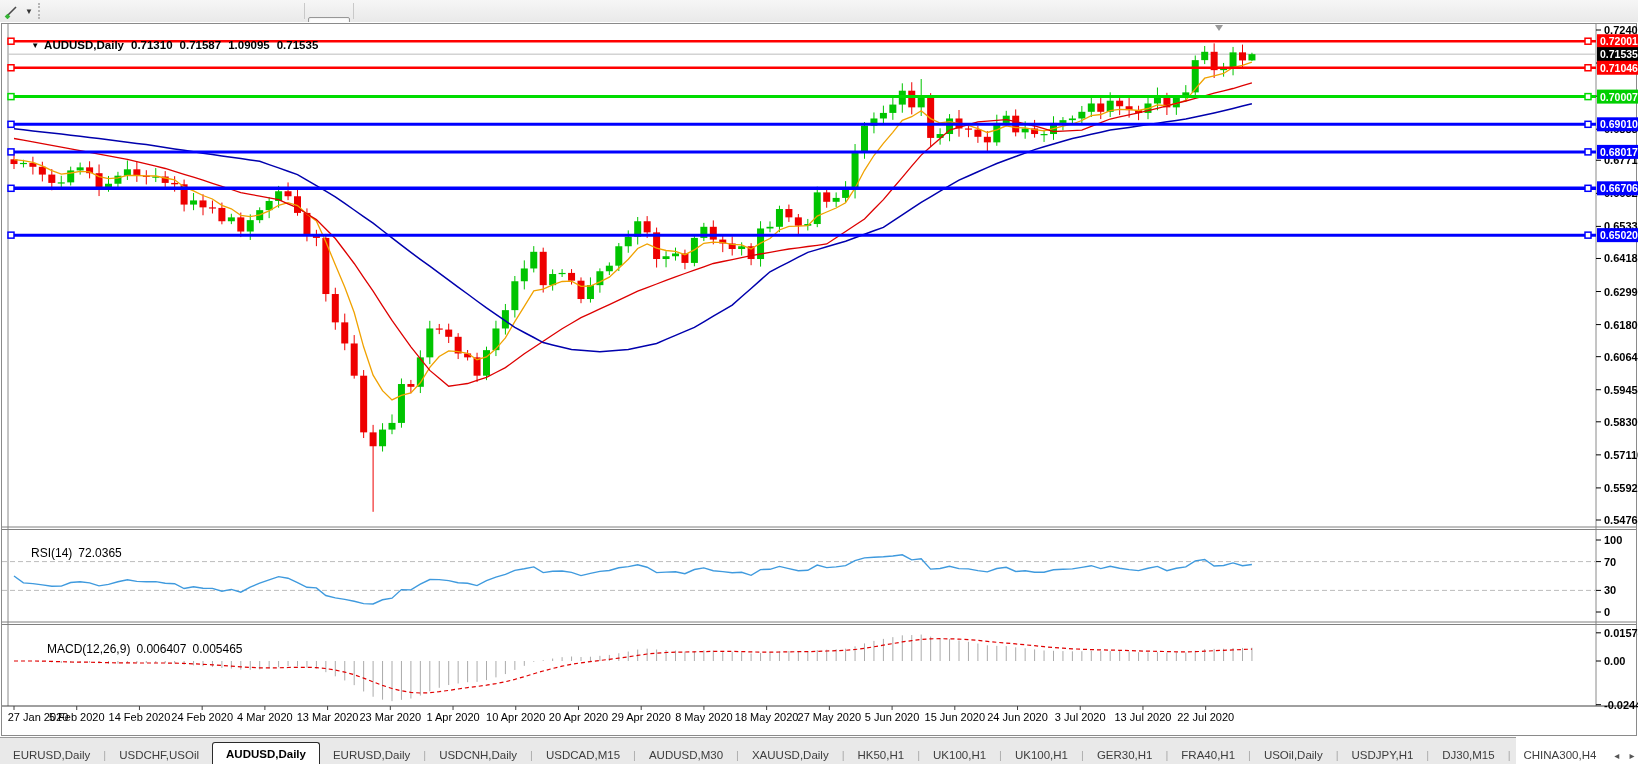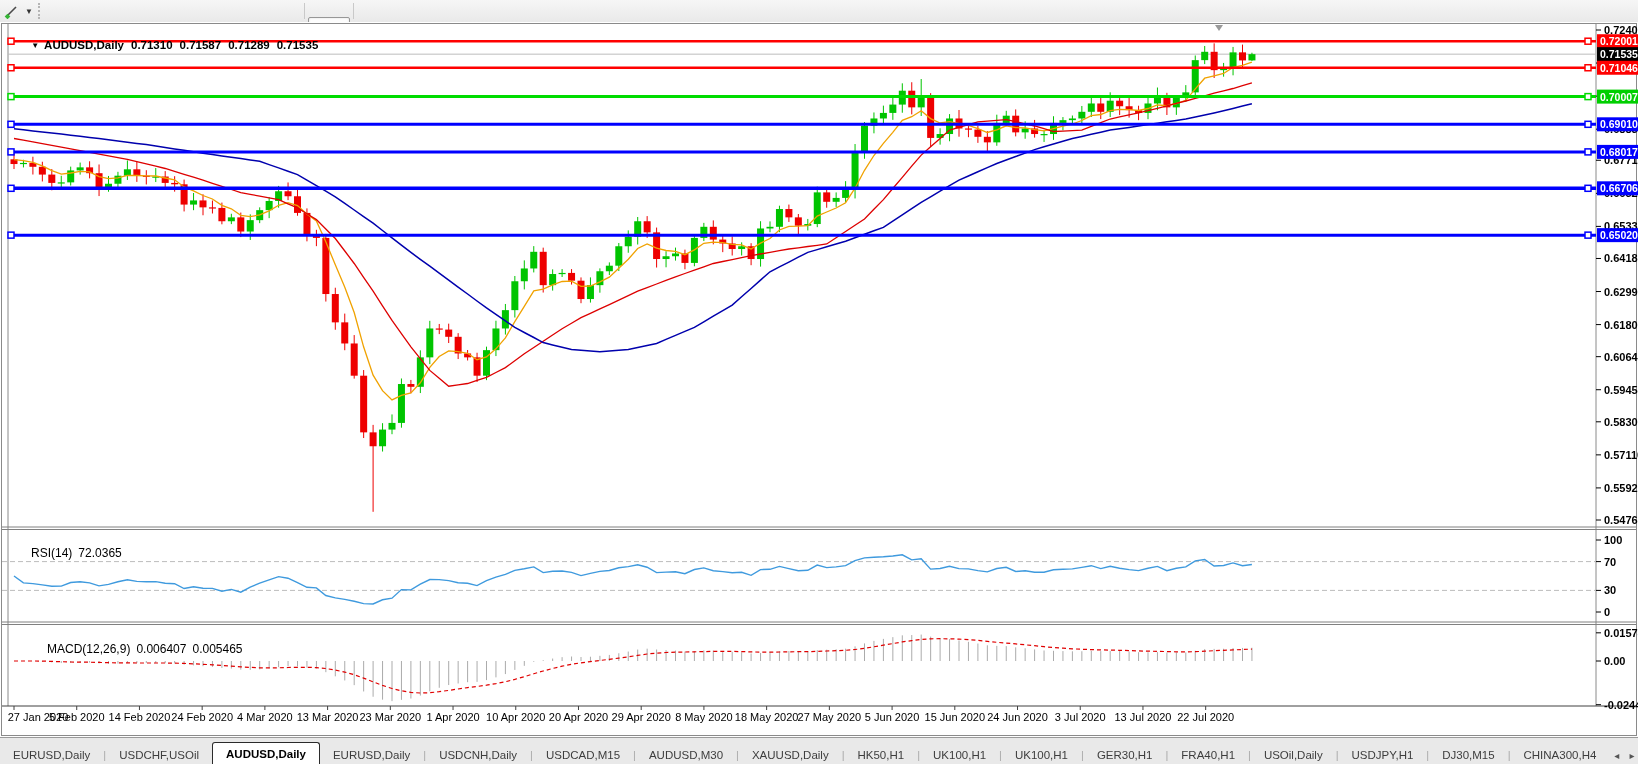--- a/index.html
+++ b/index.html
@@ -24,21 +24,21 @@
   .overlay{position:absolute;color:#000;white-space:pre;}
   #hdr{top:5px;left:12px;font-size:11.5px;font-weight:700;}
   #hdr .tri{font-size:8px;vertical-align:1px;margin-right:5px;}
   #hdr .num{margin-left:7px;font-weight:700;}
   #rsi-lbl,#macd-lbl{font-size:12px;font-weight:400;}
   #rsi-lbl{top:510px;left:11px;}
   #macd-lbl{top:606px;left:27px;}
   #rsi-lbl span,#macd-lbl span{margin-right:6px;}
 
   
-  #tabbar{position:absolute;top:737px;left:0;width:1638px;height:27px;background:#e9e9e9;
+  #tabbar{position:absolute;top:737px;left:0;width:1516px;height:27px;background:#e9e9e9;
     border-top:1px solid #9a9a9a;display:flex;align-items:flex-end;}
   .tab{height:20px;line-height:20px;padding:0 13px;font-size:11.5px;color:#3d3d3d;cursor:default;}
   .tab.active{background:#fff;border:1px solid #2b2b2b;border-bottom:none;border-radius:3px 3px 0 0;
     font-weight:700;color:#000;height:22px;line-height:22px;}
   .tab-sep{color:#aaa;font-size:11px;line-height:20px;}
   #tab-arrows{margin-left:auto;display:flex;align-items:center;height:20px;padding-right:8px;color:#555;
     font-size:10px;}
   #tab-arrows span{padding:0 5px;cursor:default;}
 </style>
 </head>
@@ -620,21 +620,21 @@
           <text x="1080.24" y="699" font-size="11" fill="#000" text-anchor="middle" font-family="Liberation Sans, sans-serif">3 Jul 2020</text>
           <line x1="1142.96" y1="684" x2="1142.96" y2="688" stroke="#404040" stroke-width="1"></line>
           <text x="1142.96" y="699" font-size="11" fill="#000" text-anchor="middle" font-family="Liberation Sans, sans-serif">13 Jul 2020</text>
           <line x1="1205.68" y1="684" x2="1205.68" y2="688" stroke="#404040" stroke-width="1"></line>
           <text x="1205.68" y="699" font-size="11" fill="#000" text-anchor="middle" font-family="Liberation Sans, sans-serif">22 Jul 2020</text>
         </g>
         <polygon points="1215,3 1223,3 1219,9" fill="#9a9a9a"></polygon>
       </svg>
 
     <div id="hdr" class="overlay">
-      <span class="tri">▼</span><span>AUDUSD,Daily</span><span class="num">0.71310</span><span class="num">0.71587</span><span class="num">0.71289</span><span class="num">0.71535</span>
+      <span class="tri">▼</span><span>AUDUSD,Daily</span><span class="num">0.71310</span><span class="num">0.71587</span><span class="num">1.09095</span><span class="num">0.71535</span>
     </div>
 
     <div id="rsi-lbl" class="overlay">
       <span>RSI(14)</span><span>72.0365</span>
     </div>
     <div id="macd-lbl" class="overlay">
       <span>MACD(12,26,9)</span><span>0.006407</span><span>0.005465</span>
     </div>
   </div>
 

